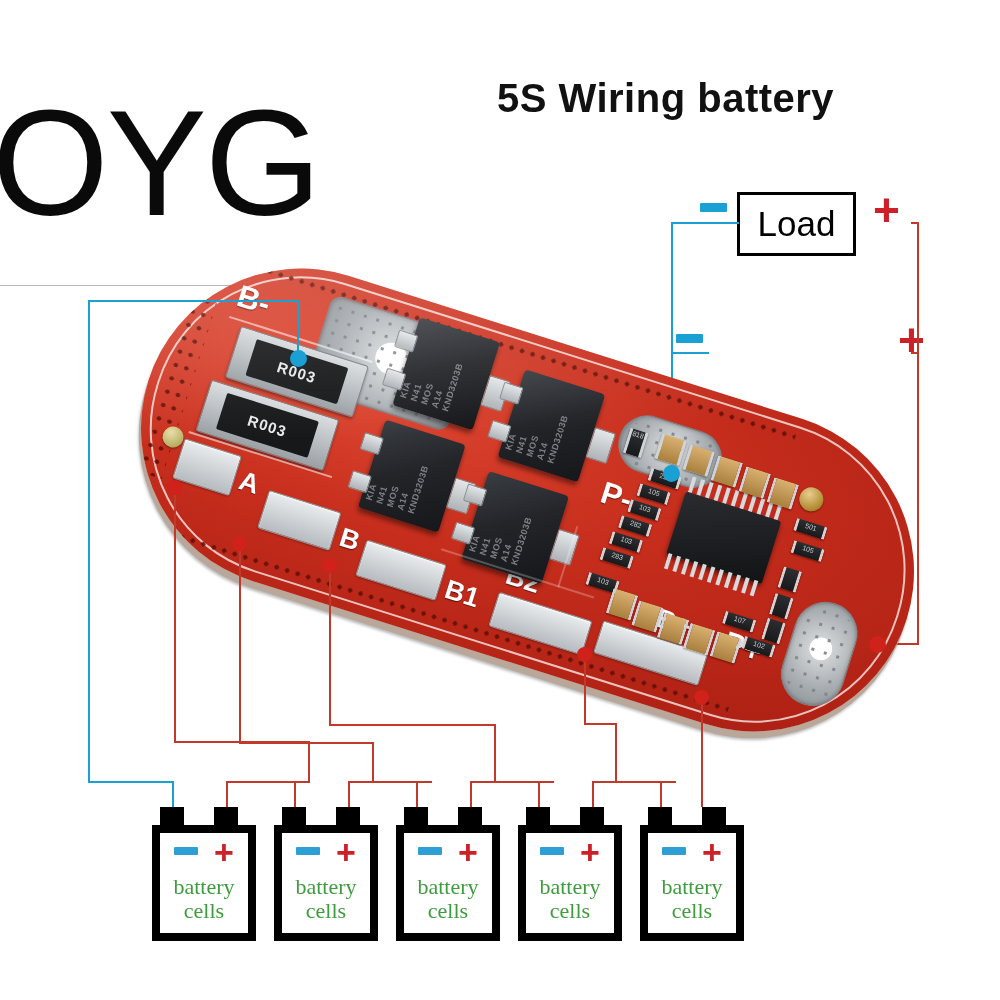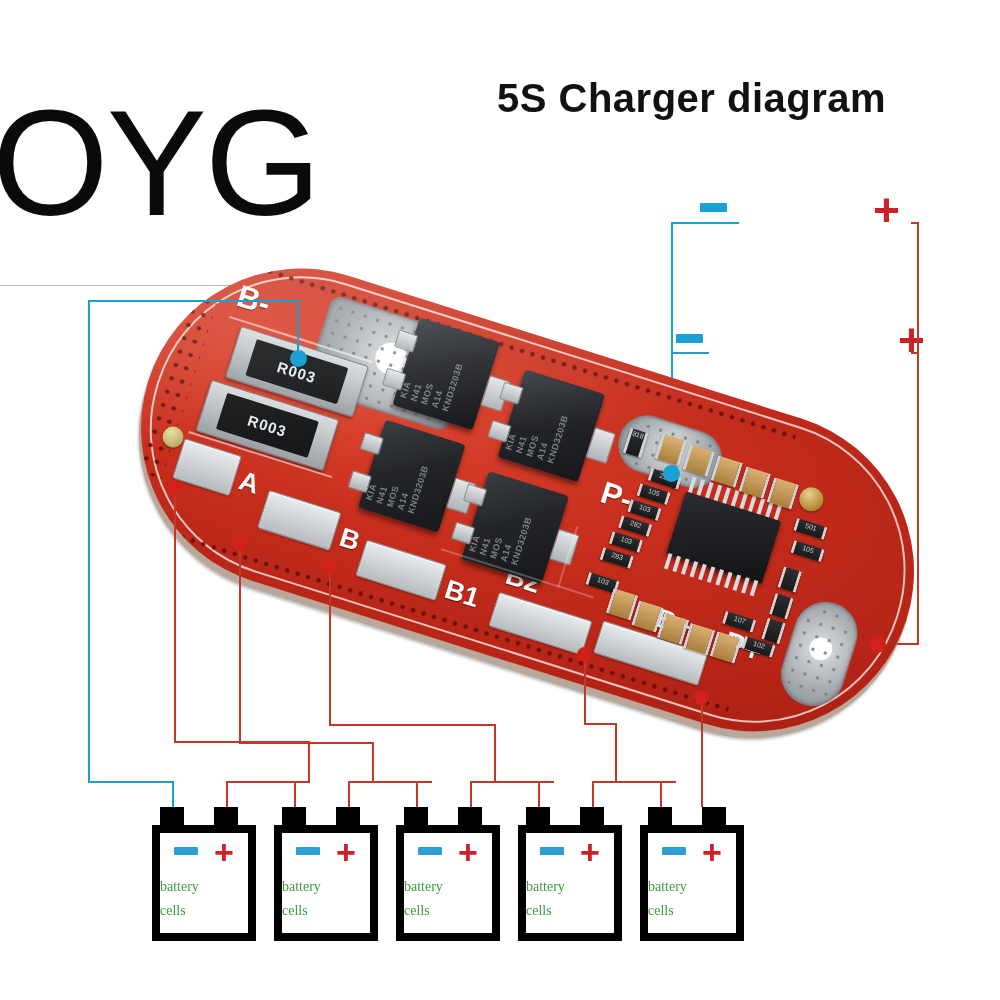--- a/index.html
+++ b/index.html
@@ -171,34 +171,37 @@
   }
   .term{position:absolute;width:24px;height:20px;background:#000;}
   .cell-minus{
     position:absolute;background:#2e9fd4;width:24px;height:8px;border-radius:1px;
   }
   .cell-plus{
     position:absolute;color:#cc2128;font-size:34px;font-weight:bold;line-height:26px;
     font-family:"Liberation Sans",sans-serif;
   }
   .cell-label{
-    position:absolute;width:100%;text-align:left;left:0;
-    color:#3e9b3e;font-size:14px;line-height:24px;
+    position:absolute;width:100%;text-align:center;left:0;
+    color:#3e9b3e;font-size:22px;line-height:24px;
     font-family:"Liberation Serif",serif;
   }
 </style>
 </head>
 <body>
 
 <div id="stage">
 
   <div id="brand">OYG</div>
   <div id="brand-rule"></div>
-  <div id="title">5S Charger diagram</div>
-
+  <div id="title">5S Wiring battery</div>
+
+  <div class="devbox" id="load-box">
+    <span>Load</span>
+  </div>
   <div class="sign-minus" style="left:700px;top:203px;"></div>
   <div class="sign-plus" style="left:873px;top:190px;">+</div>
 
   <div class="sign-minus" style="left:676px;top:334px;"></div>
   <div class="sign-plus" style="left:898px;top:320px;">+</div>
 
   <div class="w wc h" style="left:671px;top:222px;width:68px;"></div>
   <div class="w wc h" style="left:671px;top:352px;width:38px;"></div>
   <div class="w wc v" style="left:671px;top:222px;height:251px;"></div>
 

